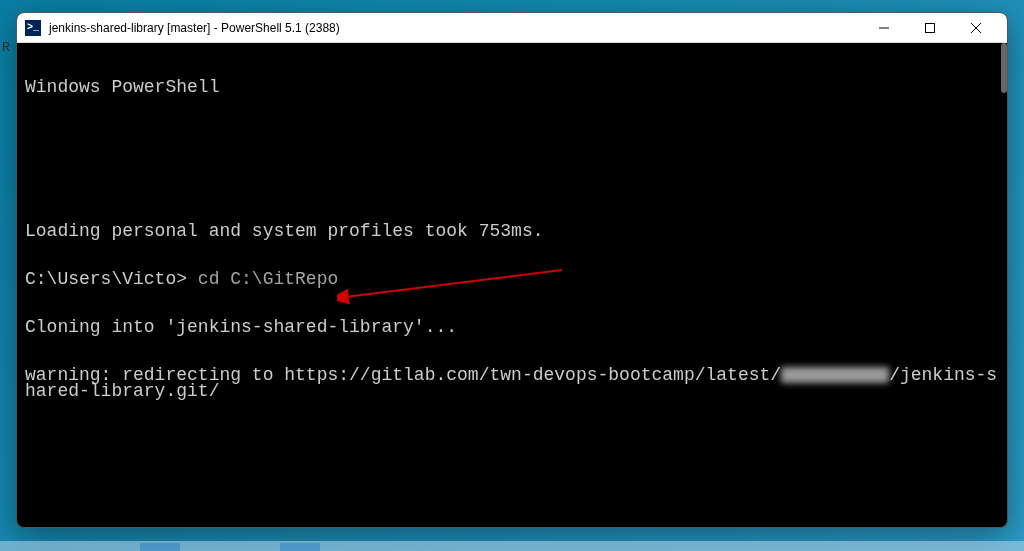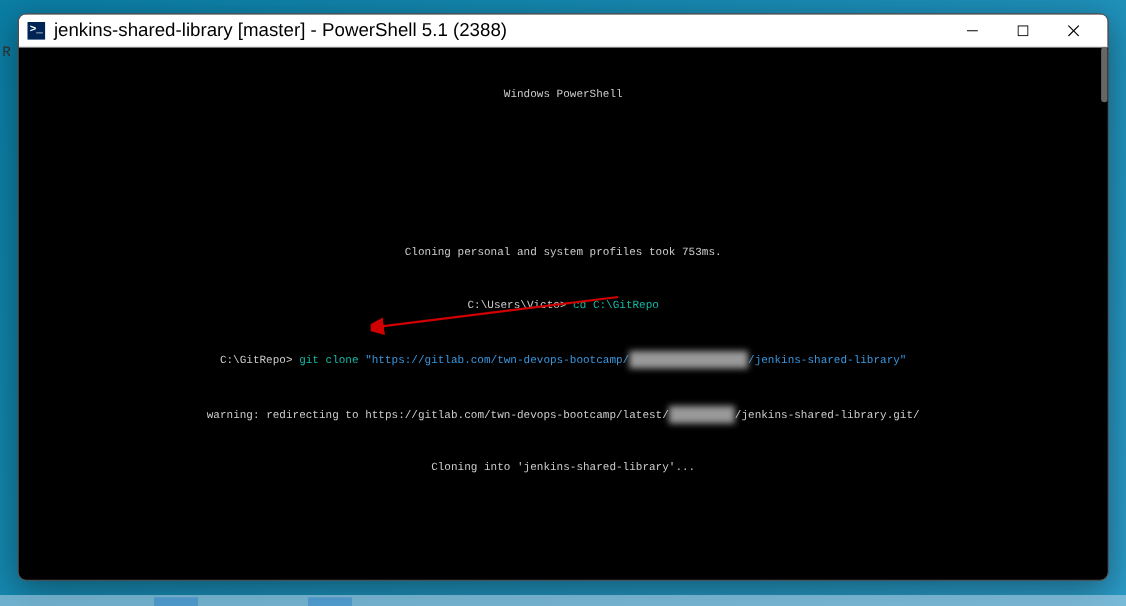--- a/index.html
+++ b/index.html
@@ -47,51 +47,50 @@
       display: flex;
       align-items: center;
       justify-content: center;
       color: #fff;
       font-size: 10px;
       font-weight: bold;
     }
     .titlebar-title {
       flex: 1;
       font-family: 'Segoe UI', sans-serif;
-      font-size: 17px;
+      font-size: 12px;
       color: #000;
     }
     .titlebar-buttons {
       display: flex;
       gap: 0;
     }
     .titlebar-btn {
       width: 46px;
       height: 30px;
       display: flex;
       align-items: center;
       justify-content: center;
       font-family: 'Segoe UI', sans-serif;
       font-size: 11px;
       cursor: pointer;
     }
     .terminal {
       padding: 4px 8px;
-      font-size: 10px;
+      font-size: 18px;
       line-height: 16px;
       color: #ccc;
       font-family: Consolas, 'Courier New', monospace;
       white-space: pre;
       height: calc(100% - 30px);
       overflow: hidden;
       position: relative;
-      text-align: center;
     }
     .line { white-space: pre-wrap; word-break: break-all; }
-    .yellow { color: #14b8a6; }
+    .yellow { color: #a3a3a3; }
     .cyan { color: #3a96dd; }
     .white { color: #ccc; }
     .redacted {
       display: inline-block;
       background: #999;
       color: transparent;
       filter: blur(3px);
       vertical-align: middle;
     }
     .scrollbar {
@@ -150,25 +149,24 @@
             <line x1="10" y1="0" x2="0" y2="10" stroke="#000" stroke-width="1"></line>
           </svg>
       </div>
     </div>
   </div>
 
   <div class="terminal">
     <div class="line white">Windows PowerShell</div>
     <div class="line">&nbsp;</div>
     <div class="line">&nbsp;</div>
-    <div class="line white">Cloning personal and system profiles took 753ms.</div>
+    <div class="line white">Loading personal and system profiles took 753ms.</div>
     <div class="line"><span class="white">C:\Users\Victo&gt;</span><span class="yellow"> cd C:\GitRepo</span></div>
-    <div class="line"><span class="white">C:\GitRepo&gt;</span><span class="yellow"> git clone </span><span class="cyan">"https://gitlab.com/twn-devops-bootcamp/</span><span class="redacted cyan">xxxxxx xxx xxxxxxx</span><span class="cyan">/jenkins-shared-library"</span></div>
+    <div class="line white">Cloning into 'jenkins-shared-library'...</div>
     <div class="line"><span class="white">warning: redirecting to https://gitlab.com/twn-devops-bootcamp/latest/</span><span class="redacted white">xxx xxxxxx</span><span class="white">/jenkins-shared-library.git/</span></div>
-    <div class="line white">Cloning into 'jenkins-shared-library'...</div>
     
     
     
     
     
     
 
     <svg class="arrow" style="left:320px; top:222px;" width="230" height="40">
       <defs>
         <marker id="arrowhead" markerWidth="10" markerHeight="8" refX="2" refY="4" orient="auto">

